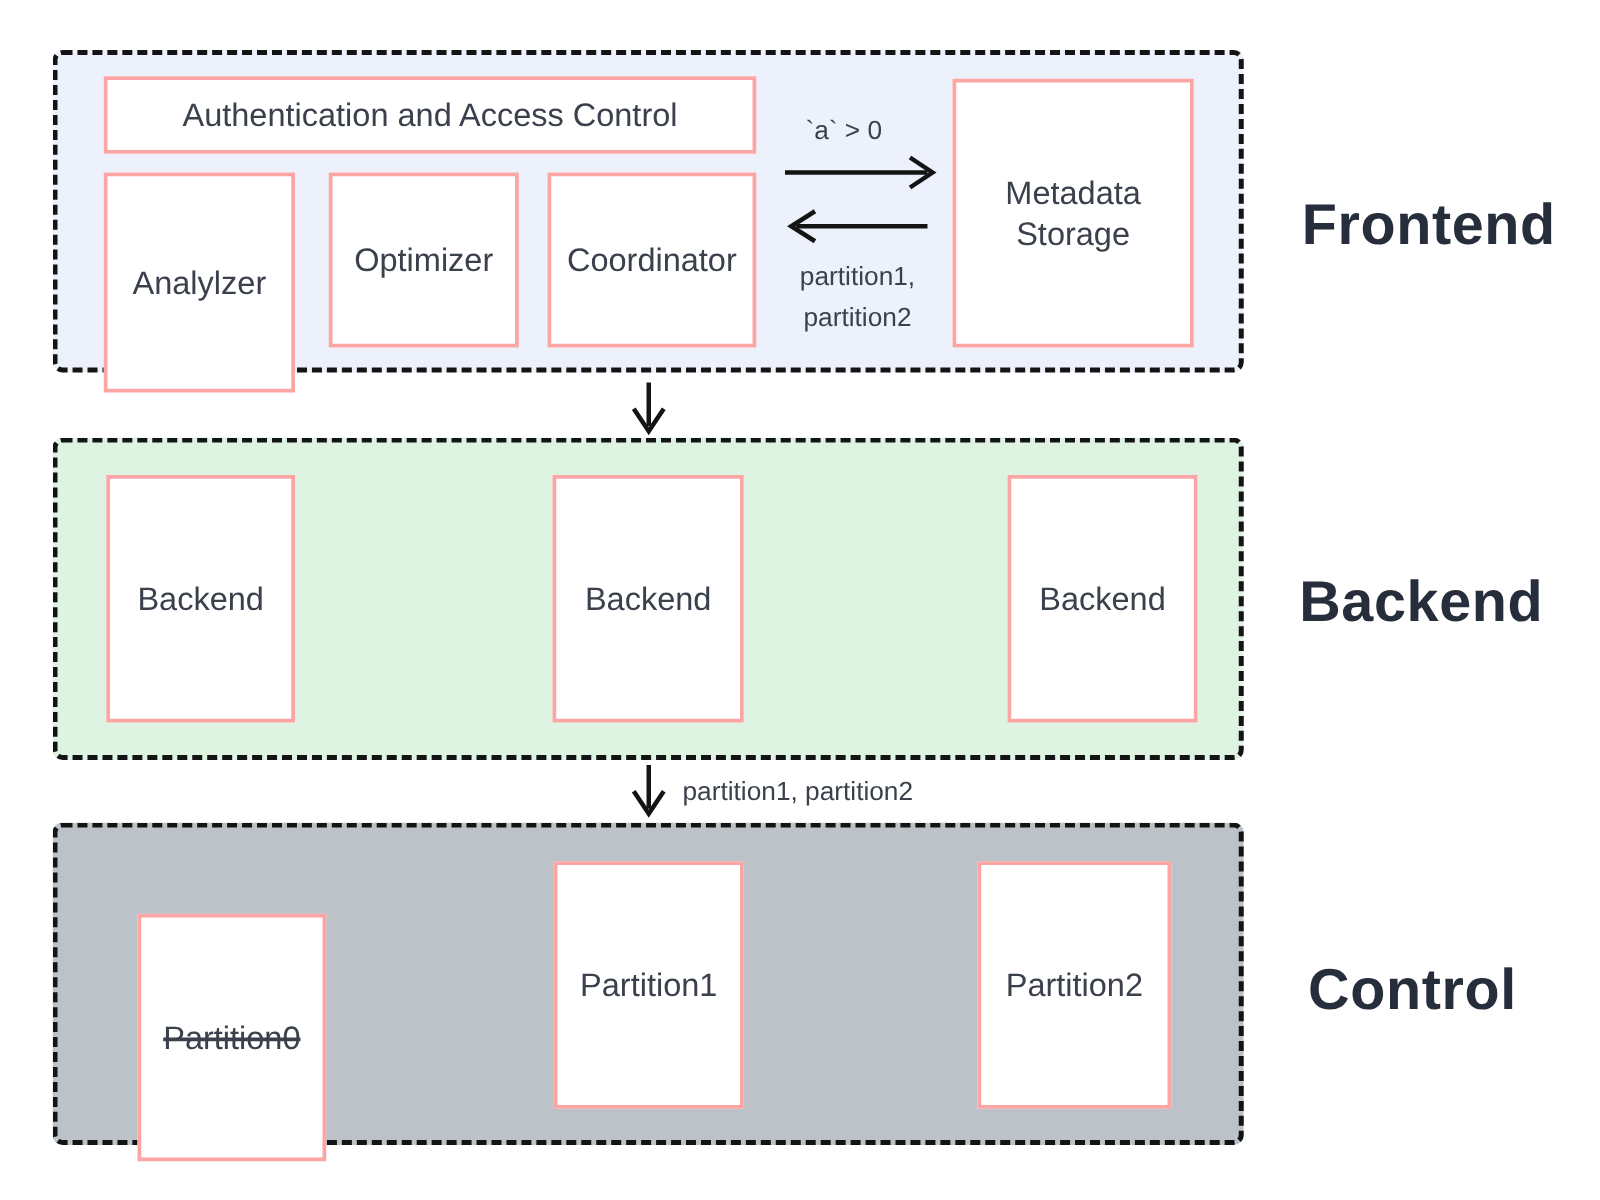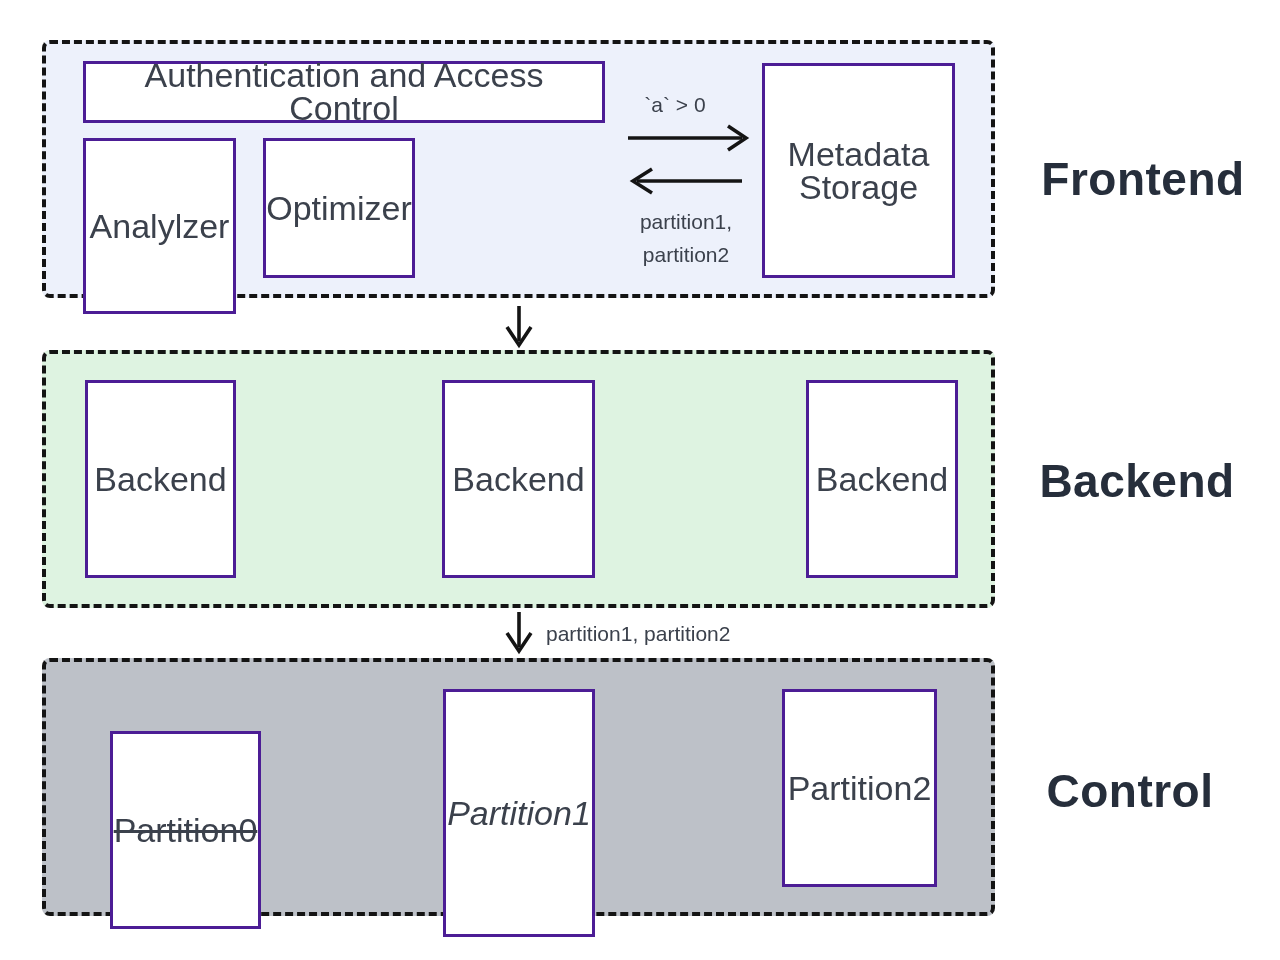--- a/index.html
+++ b/index.html
@@ -22,39 +22,39 @@
     border-radius: 8px;
   }
   #sec-frontend { top: 40px; }
   #sec-backend  { top: 350px; }
   #sec-storage  { top: 658px; }
 
   .box {
     position: absolute;
     box-sizing: border-box;
     background: #ffffff;
-    border: 3px solid #4c1d95;
+    border: 3px solid #fca5a5;
     display: flex;
     align-items: center;
     justify-content: center;
     text-align: center;
-    font-size: 34px;
+    font-size: 26px;
     line-height: 33px;
     color: #3b414c;
   }
   #box-auth        { left: 83px;  top: 61px;  width: 522px; height: 62px; }
   #box-analyzer    { left: 83px;  top: 138px; width: 153px; height: 176px; }
   #box-optimizer   { left: 263px; top: 138px; width: 152px; height: 140px; }
   #box-coordinator { left: 438px; top: 138px; width: 167px; height: 140px; }
   #box-metadata    { left: 762px; top: 63px;  width: 193px; height: 215px; padding: 16px 18px; }
   #box-backend1    { left: 85px;  top: 380px; width: 151px; height: 198px; }
   #box-backend2    { left: 442px; top: 380px; width: 153px; height: 198px; }
   #box-backend3    { left: 806px; top: 380px; width: 152px; height: 198px; }
   #box-partition0  { left: 110px; top: 689px; width: 151px; height: 198px; margin-top: 42px; }
-  #box-partition1  { left: 443px; top: 689px; width: 152px; height: 248px; font-style: italic; }
+  #box-partition1  { left: 443px; top: 689px; width: 152px; height: 198px; }
   #box-partition2  { left: 782px; top: 689px; width: 155px; height: 198px; }
 
   .strike { text-decoration: line-through; text-decoration-thickness: 2.5px; }
 
   .tier-title {
     position: absolute;
     width: 280px;
     text-align: center;
     font-size: 46px;
     font-weight: 700;
@@ -120,20 +120,23 @@
 
   <div class="box" id="box-auth">
     <span>Authentication and Access Control</span>
   </div>
   <div class="box" id="box-analyzer">
     <span>Analylzer</span>
   </div>
   <div class="box" id="box-optimizer">
     <span>Optimizer</span>
   </div>
+  <div class="box" id="box-coordinator">
+    <span>Coordinator</span>
+  </div>
   <div class="box" id="box-metadata">
     <span>Metadata Storage</span>
   </div>
 
   <div class="flow-label" id="lbl-a-gt0">`a` &gt; 0</div>
   <div class="flow-label" id="lbl-part12v">partition1,
 partition2</div>
 
   <div class="box" id="box-backend1">
     <span>Backend</span>

